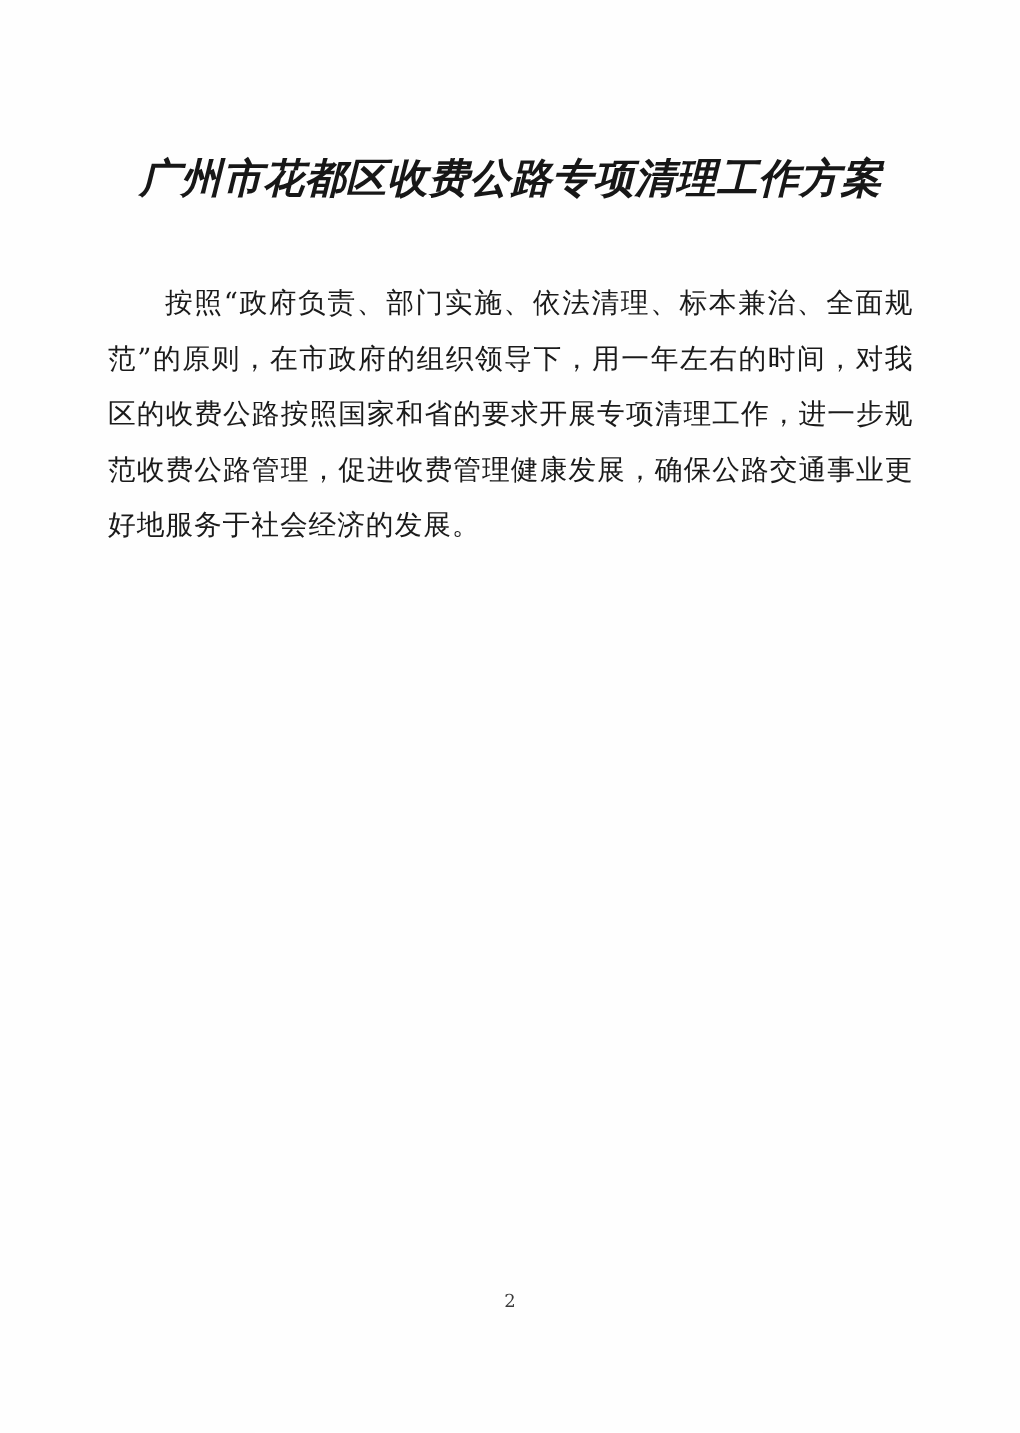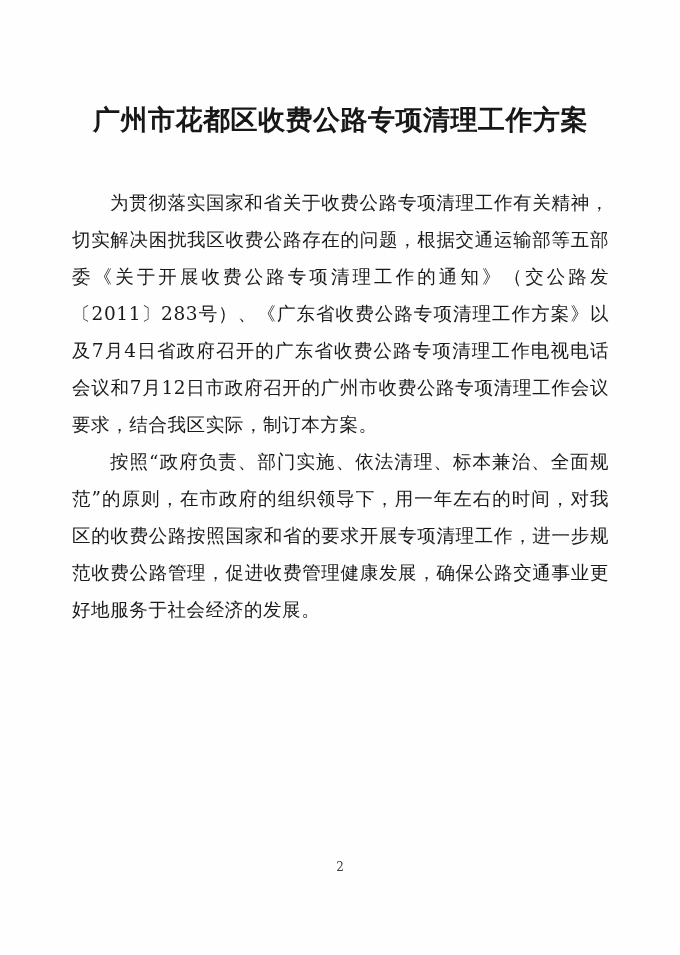--- a/index.html
+++ b/index.html
@@ -34,20 +34,21 @@
   .doc-title {
     font-family: "DejaVu Serif", "Liberation Serif", serif;
     font-weight: bold;
     font-size: 27px;
     line-height: 40px;
     letter-spacing: 0.5px;
     text-align: center;
     color: #171717;
     margin: 0 0 44px 0;
     white-space: nowrap;
+    font-style: italic;
   }
   .para {
     font-family: "DejaVu Serif", "Liberation Serif", serif;
     font-size: 18.5px;
     line-height: 37px;
     color: #1a1a1a;
     margin: 0;
     text-align: justify;
     text-align-last: left;
     text-justify: inter-character;
@@ -87,21 +88,20 @@
 </head>
 <body>
 
 <div class="page">
   <div class="paper-tint"></div>
 
   <div class="content">
 
     <h1 class="doc-title">广州市花都区收费公路专项清理工作方案</h1>
 
-    <p class="para">为贯彻落实国家和省关于收费公路专项清理工作有关精神，切实解决困扰我区收费公路存在的问题，根据交通运输部等五部委《关于开展收费公路专项清理工作的通知》（交公路发〔2011〕283号）、《广东省收费公路专项清理工作方案》以及7月4日省政府召开的广东省收费公路专项清理工作电视电话会议和7月12日市政府召开的广州市收费公路专项清理工作会议要求，结合我区实际，制订本方案。</p>
 
 
     <p class="para">按照“政府负责、部门实施、依法清理、标本兼治、全面规范”的原则，在市政府的组织领导下，用一年左右的时间，对我区的收费公路按照国家和省的要求开展专项清理工作，进一步规范收费公路管理，促进收费管理健康发展，确保公路交通事业更好地服务于社会经济的发展。</p>
 
 
 
   </div>
 
   <div class="page-number">2</div>
 

